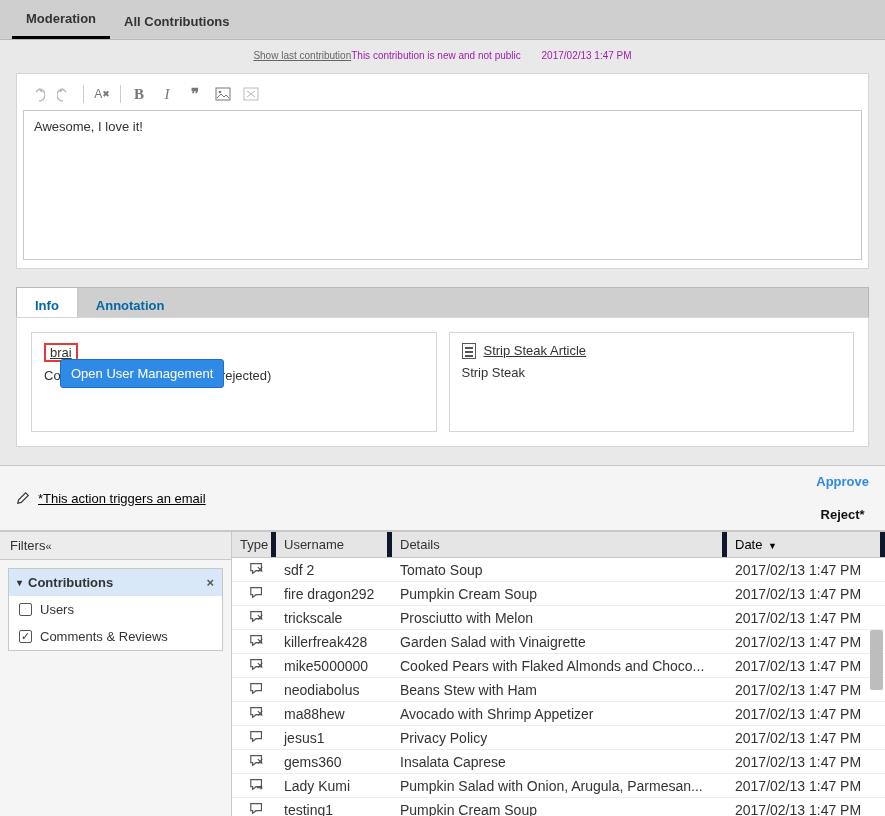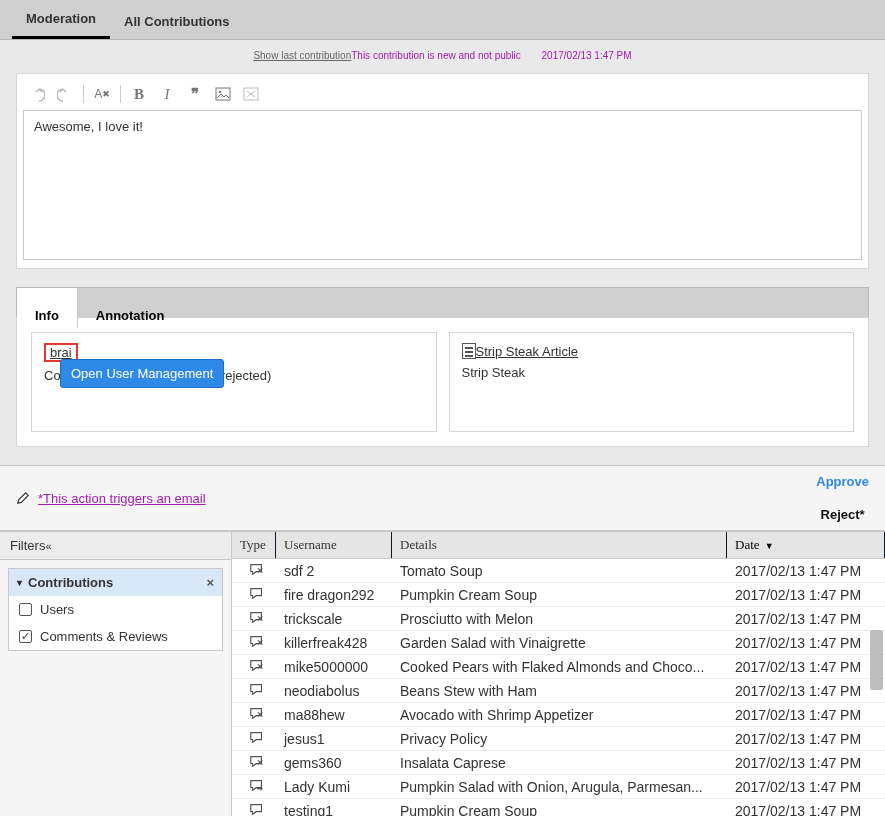--- a/index.html
+++ b/index.html
@@ -89,24 +89,24 @@
   
   .midtabs {
     margin: 18px 16px 0;
     background: #cfcfcf;
     display: flex;
     height: 30px;
     border: 1px solid #b8b8b8;
     border-bottom: 0;
   }
   .midtab {
-    padding: 20px 18px;
+    padding: 10px 18px;
     font-weight: bold;
     font-size: 13px;
-    color: #000000;
+    color: #0369a1;
     cursor: pointer;
   }
   .midtab.active {
     background: #fff;
     border-right: 1px solid #c8c8c8;
   }
 
   .info-panels {
     margin: 0 16px;
     display: flex;
@@ -140,21 +140,21 @@
     left: 28px;
     background: #2e8ae6;
     color: #fff;
     font-size: 13px;
     padding: 6px 10px;
     border-radius: 3px;
     border: 1px solid #1d6fc4;
     white-space: nowrap;
   }
 
-  .article-row { display: flex; align-items: center; }
+  .article-row { display: flex; gap: 8px; }
   .article-row a { color: #333; text-decoration: underline; }
   .doc-icon {
     width: 14px; height: 16px; border: 1px solid #555; background: #fff;
     display: inline-block; position: relative;
   }
   .doc-icon::before {
     content:''; position:absolute; top:3px; left:2px; right:2px; height:2px; background:#555;
     box-shadow: 0 4px 0 #555, 0 8px 0 #555;
   }
 
@@ -164,21 +164,21 @@
     border-top: 1px solid #c8c8c8;
     border-bottom: 1px solid #c8c8c8;
     background: #f5f5f5;
     padding: 8px 16px;
     display: flex;
     align-items: center;
     justify-content: space-between;
     font-size: 13px;
   }
   .action-bar .left { display: flex; align-items: center; gap: 8px; }
-  .action-bar .left a { color: #a21caf; text-decoration: underline; text-align: right; }
+  .action-bar .left a { color: #000000; text-decoration: underline; text-align: right; }
   .action-bar .right { display: flex; gap: 18px; align-items: center; flex-direction: column; }
   .btn-approve { color: #2e8ae6; font-weight: bold; cursor: pointer; }
   .btn-reject  { color: #111; font-weight: bold; cursor: pointer; }
   .pencil { width: 14px; height: 14px; }
 
   
   .bottom {
     display: flex;
     height: 315px;
     border-top: 1px solid #c8c8c8;
@@ -226,23 +226,22 @@
 
   .grid-wrap { flex: 1; display: flex; flex-direction: column; background: #fff; position: relative; }
   .grid-head {
     display: flex;
     background: #e5e5e5;
     border-bottom: 1px solid #c8c8c8;
     font-size: 13px;
   }
   .grid-head .gh {
     padding: 5px 8px;
-    border-right: 1px solid #0f172a;
+    border-right: 5px solid #0f172a;
     color: #333;
-    font-family: Liberation Serif, serif;
   }
   .col-type { width: 44px; flex: 0 0 44px; text-align: left; }
   .col-user { width: 116px; flex: 0 0 116px; }
   .col-details { flex: 1; }
   .col-date { width: 158px; flex: 0 0 158px; }
   .gh.col-date { color: #000; }
 
   .grid-body { overflow-y: auto; flex: 1; }
   .grow {
     display: flex;

